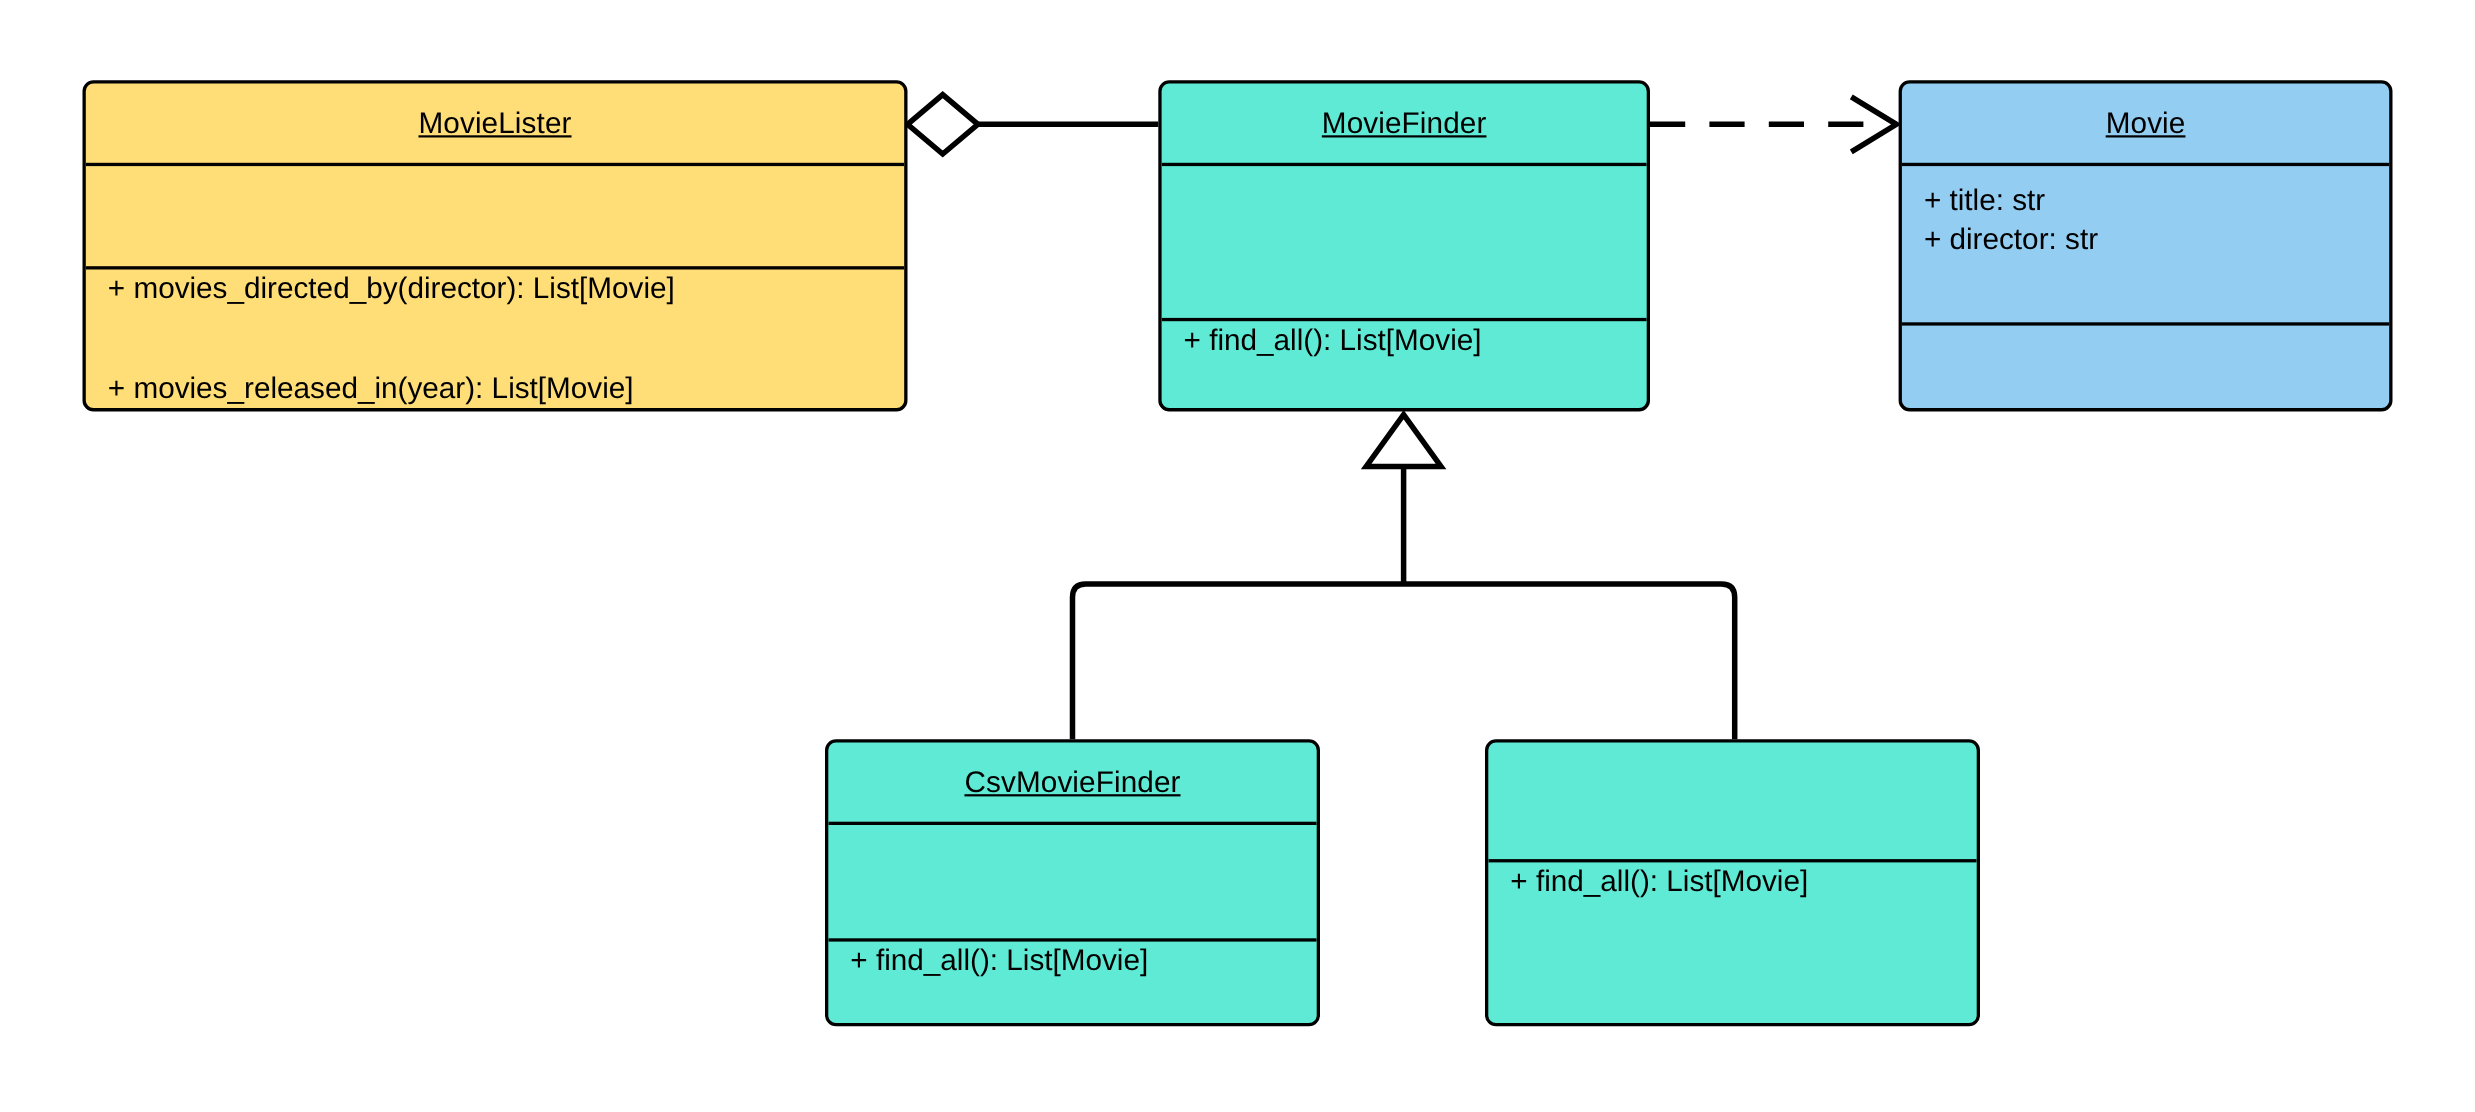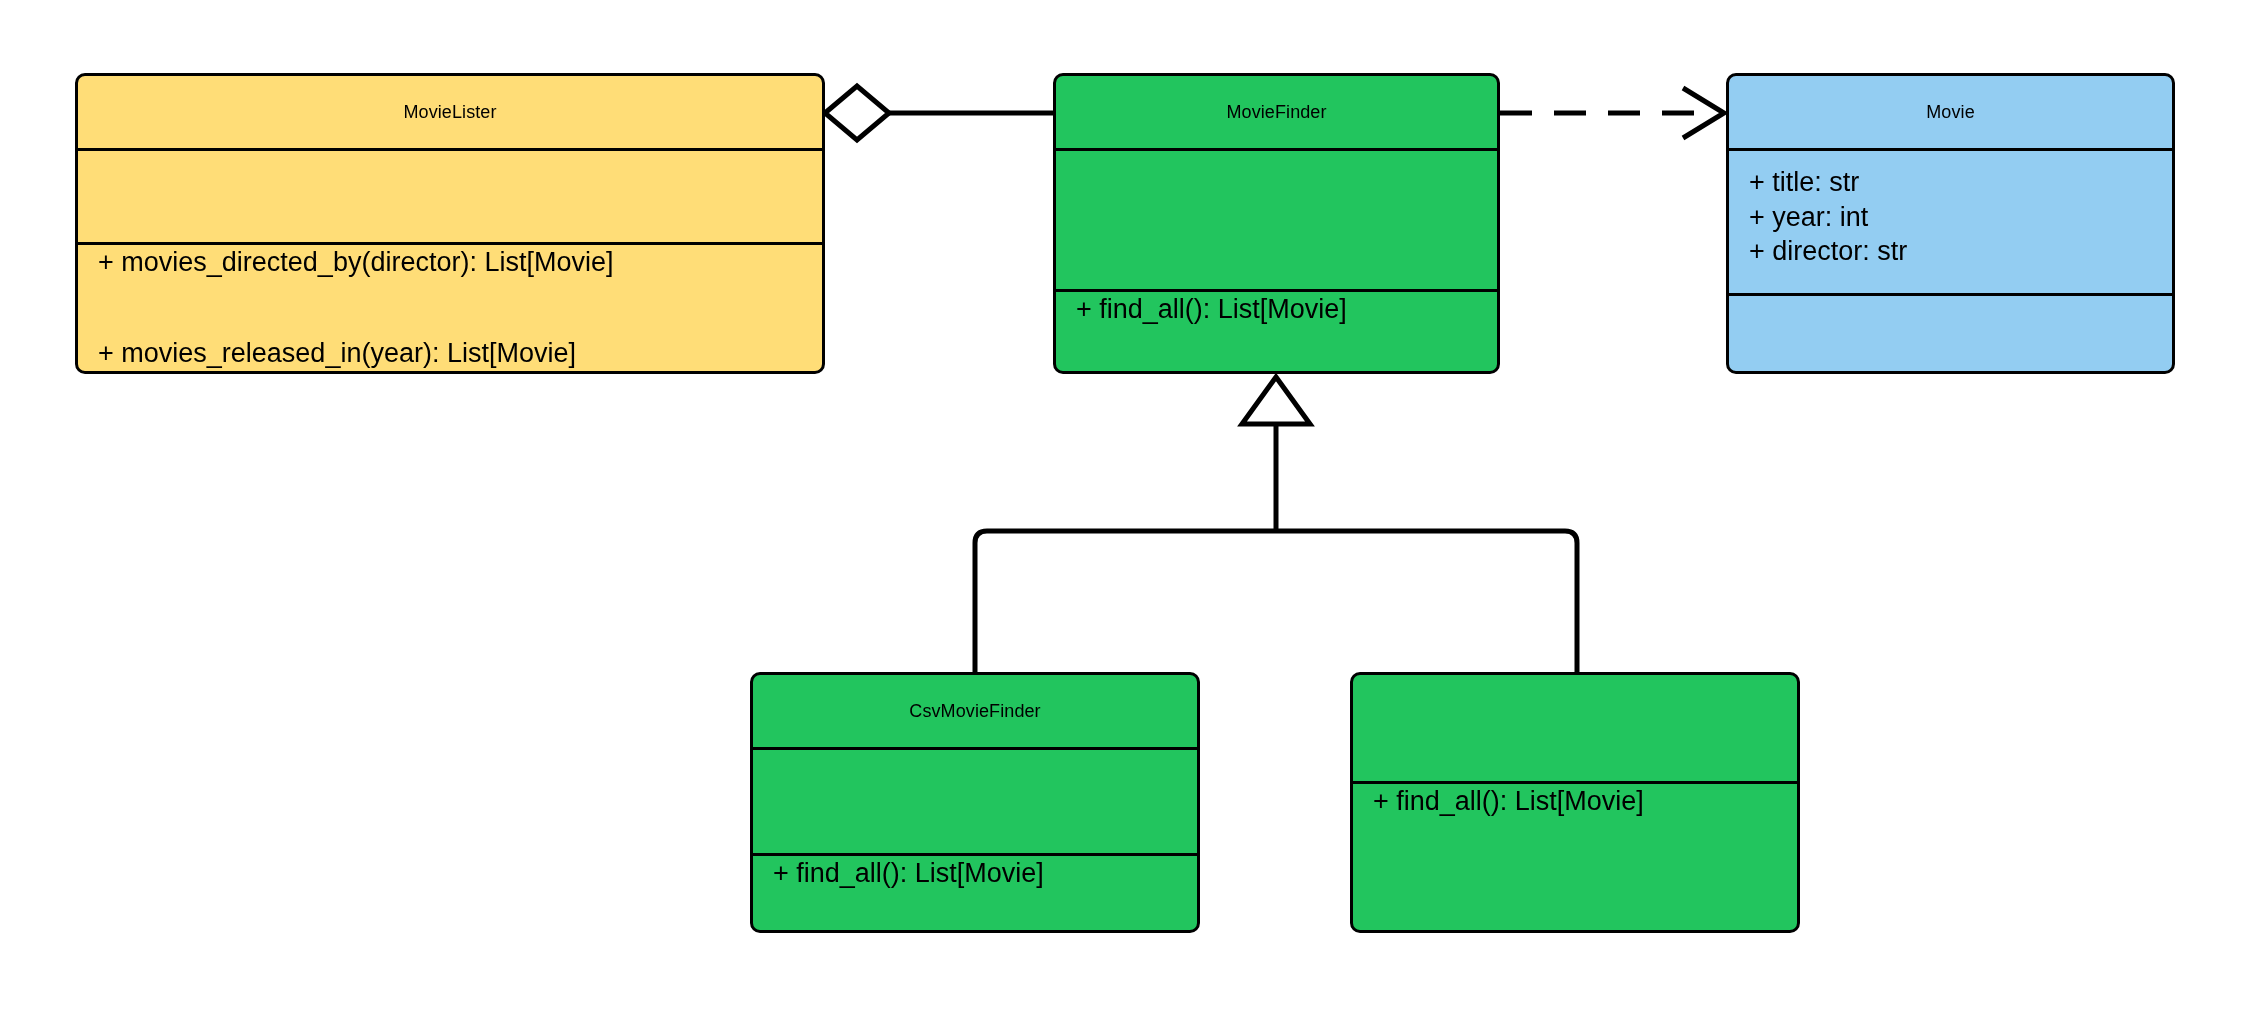--- a/index.html
+++ b/index.html
@@ -38,24 +38,25 @@
     box-sizing: border-box;
     position: relative;
   }
   .compartment + .compartment {
     border-top: 3px solid #000000;
   }
   .class-name {
     display: flex;
     align-items: center;
     justify-content: center;
-    font-size: 18px;
+    font-size: 27px;
     color: #000000;
     letter-spacing: 0.1px;
     white-space: nowrap;
+    text-decoration: underline;
   }
   .member-list {
     display: flex;
     flex-direction: column;
     justify-content: space-between;
     padding-left: 20px;
   }
   .member-list.top-aligned {
     justify-content: flex-start;
     padding-top: 14px;
@@ -63,21 +64,21 @@
   .member {
     font-size: 27px;
     color: #000000;
     line-height: 1.28;
     white-space: nowrap;
   }
   .empty-compartment {
     
   }
   .fill-yellow { background: #FFDD77; }
-  .fill-green  { background: #22c55e; }
+  .fill-green  { background: #5eead4; }
   .fill-blue   { background: #93CDF2; }
 </style>
 </head>
 <body>
 
 <div id="diagram-canvas">
 
   <svg id="edge-layer" viewBox="0 0 2250 1011" width="2250" height="1011" xmlns="http://www.w3.org/2000/svg">
 
     <g>
@@ -114,21 +115,20 @@
     <div class="compartment member-list empty-compartment" style="height:141px;"></div>
     <div class="compartment member-list" style="flex:1 1 auto;">
       <div class="member">+ find_all(): List[Movie]</div>
     </div>
   </div>
 
   <div class="uml-class fill-blue" style="left:1726px; top:73px; width:449px; height:301px;">
     <div class="compartment class-name" style="height:72px;border-radius:15px;">Movie</div>
     <div class="compartment member-list top-aligned" style="height:145px;">
       <div class="member">+ title: str</div>
-      <div class="member">+ year: int</div>
       <div class="member">+ director: str</div>
     </div>
     <div class="compartment member-list empty-compartment" style="flex:1 1 auto;"></div>
   </div>
 
   <div class="uml-class fill-green" style="left:750px; top:672px; width:450px; height:261px;">
     <div class="compartment class-name" style="height:72px;">CsvMovieFinder</div>
     <div class="compartment member-list empty-compartment" style="height:106px;"></div>
     <div class="compartment member-list" style="flex:1 1 auto;">
       <div class="member">+ find_all(): List[Movie]</div>

